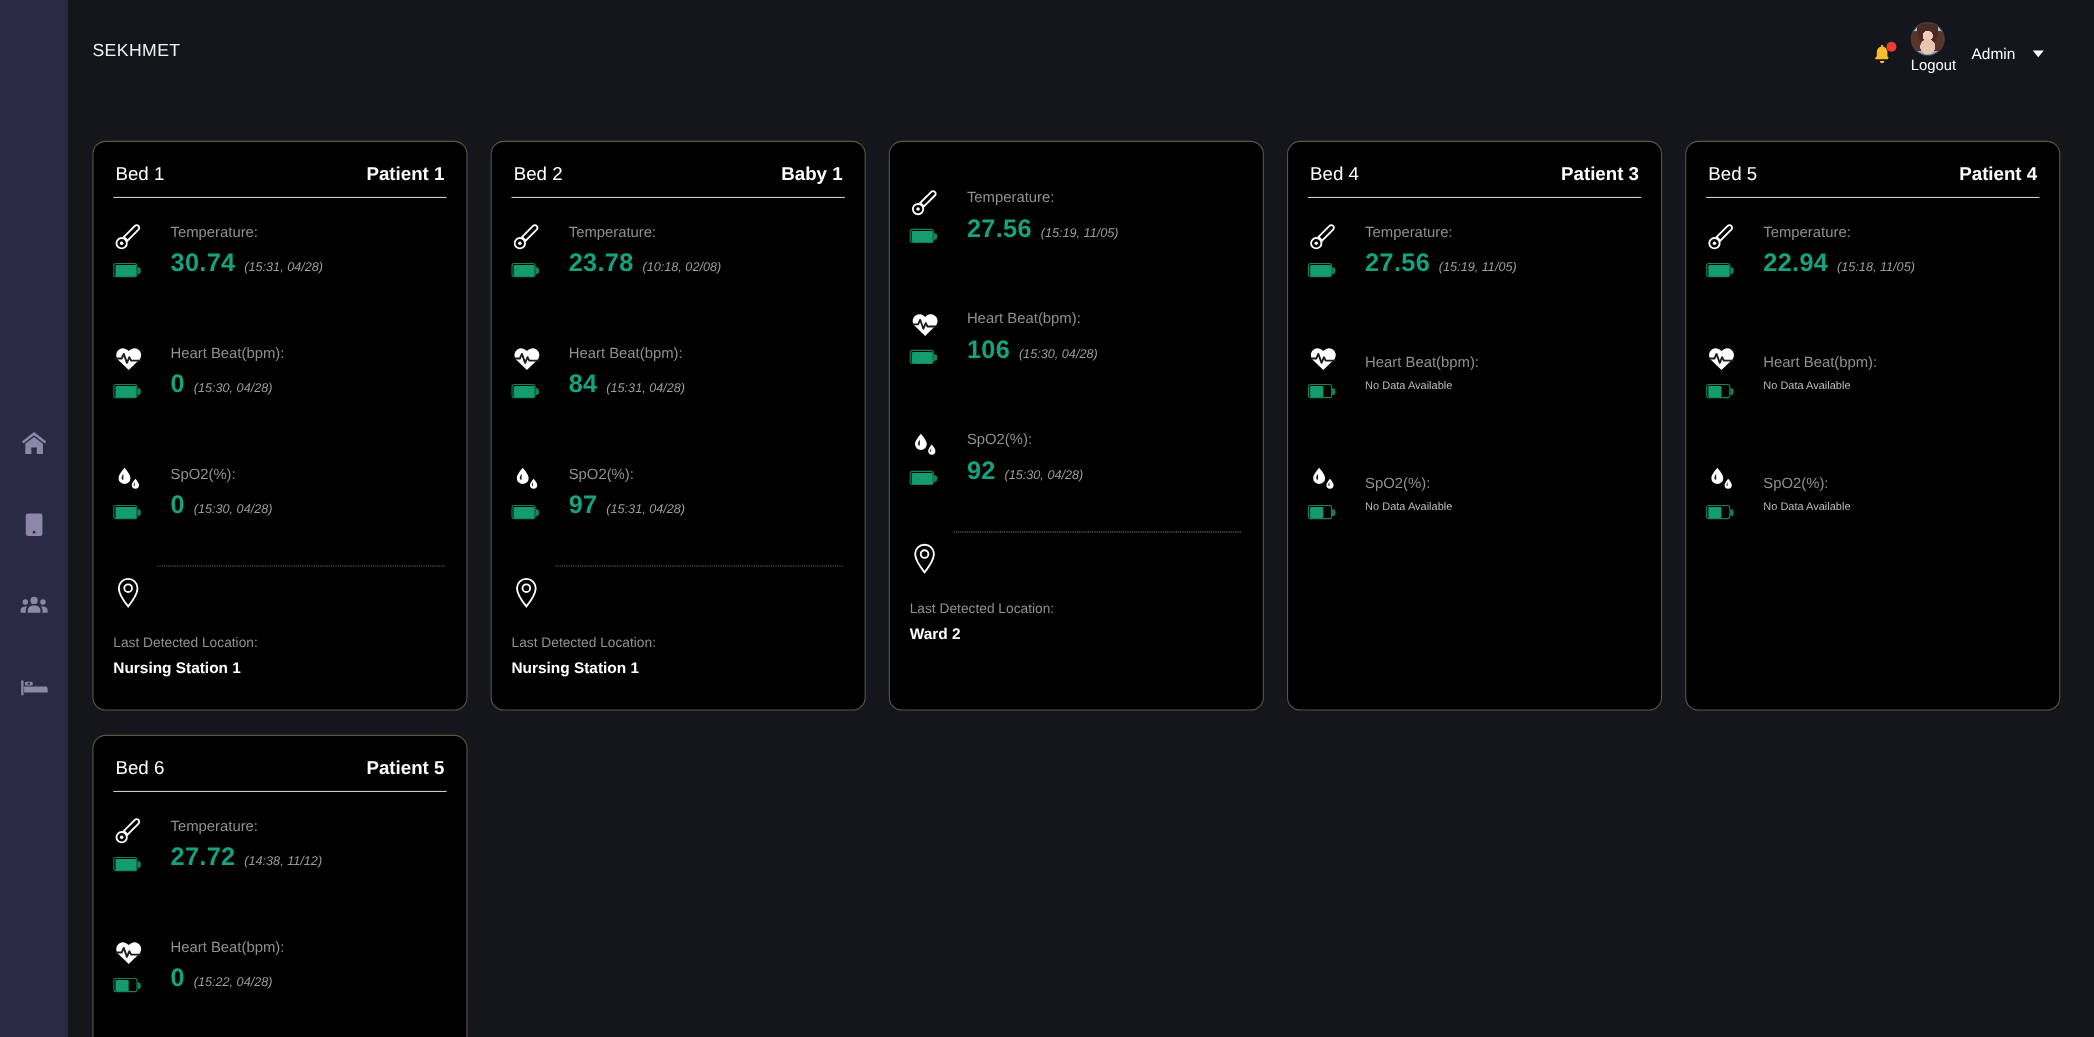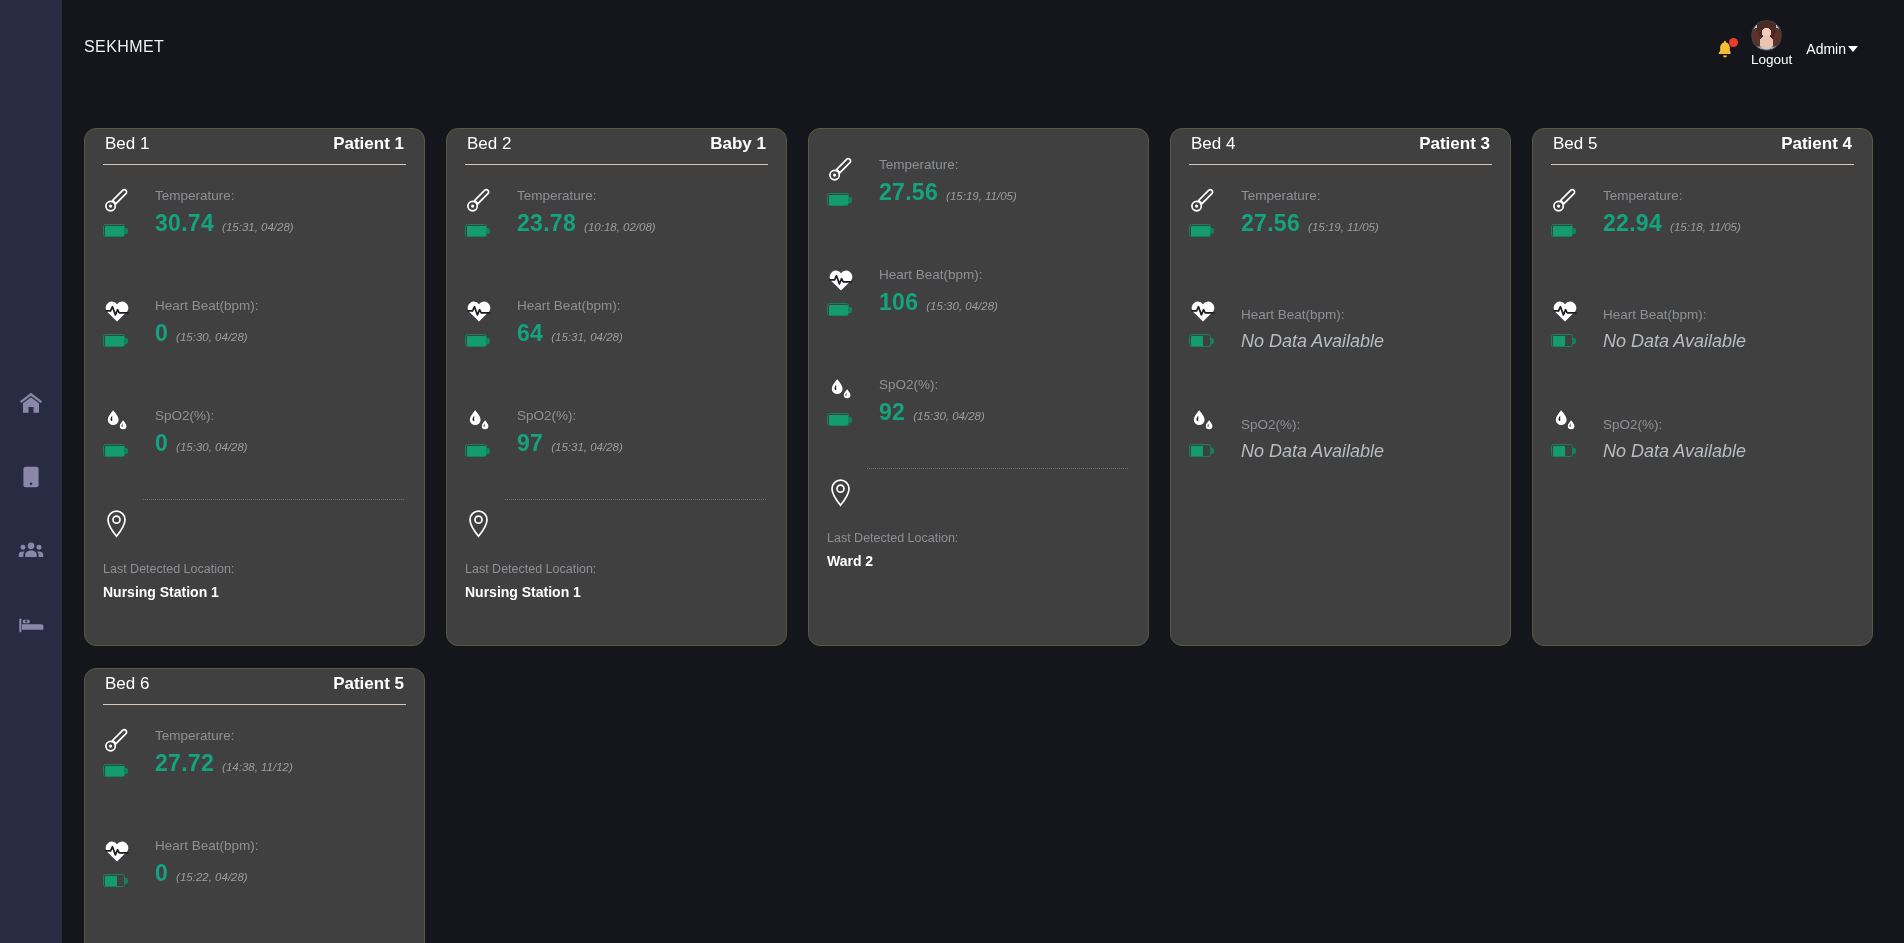--- a/index.html
+++ b/index.html
@@ -46,36 +46,36 @@
     background:
       radial-gradient(circle at 50% 74%, #e9c4b0 0 26%, rgba(0,0,0,0) 27%),
       radial-gradient(circle at 50% 40%, #f0cdb8 0 20%, rgba(0,0,0,0) 21%),
       radial-gradient(ellipse at 50% 22%, #4a2a22 0 46%, rgba(0,0,0,0) 47%),
       radial-gradient(ellipse at 24% 56%, #5c3328 0 40%, rgba(0,0,0,0) 41%),
       radial-gradient(ellipse at 76% 56%, #5c3328 0 40%, rgba(0,0,0,0) 41%),
       linear-gradient(170deg,#b9cdd8,#8fa9bb);
     border:1px solid #3a3f4a; cursor:pointer; overflow:hidden;
   }
   .logout { font-size:13.5px; color:#ffffff; cursor:pointer; white-space:nowrap; }
-  .admin-wrap { display:flex; align-items:center; gap:2px; margin-top:21px; cursor:pointer;text-align:center; }
+  .admin-wrap { display:flex; align-items:center; gap:16px; margin-top:21px; cursor:pointer;text-align:center; }
   .admin-name { font-size:14px; color:#ffffff; }
   .caret { width:0;height:0;border-left:5px solid transparent;border-right:5px solid transparent;border-top:6px solid #ffffff; }
 
   
   .grid {
     position:absolute; left:22px; top:128px; right:22px;
     display:grid; grid-template-columns:repeat(5,341px);
     gap:22px 21px;
   }
   .card {
     width:341px; height:518px;
-    background:#404040;
+    background:#000000;
     border:1px solid #5a5640;
     border-radius:12px;
-    padding:5px 18px 0 18px;
+    padding:20px 18px 0 18px;
     position:relative;
   }
   .card-head {
     display:flex; justify-content:space-between; align-items:baseline;
     padding:0 2px 10px 2px;
     border-bottom:1px solid #d9c9bd;
   }
   .bed-label { font-size:17px; color:#ffffff; font-weight:400; }
   .patient-label { font-size:17px; color:#ffffff; font-weight:700; }
 
@@ -90,21 +90,21 @@
     border:1.6px solid #13835f; border-radius:2.5px; background:transparent;
   }
   .batt-fill { position:absolute; left:1.5px; top:1.5px; height:10px; background:#149c6e; border-radius:1px; }
   .batt-tip { position:absolute; right:0; top:3.5px; width:3px; height:6px; background:#13835f; border-radius:0 2px 2px 0; }
 
   .v-text { flex:1; padding-top:1px; }
   .v-label { font-size:13.5px; color:#8d9094; margin-bottom:7px; }
   .v-row { display:flex; align-items:baseline; gap:8px; }
   .v-value { font-size:23px; font-weight:700; color:#14a37d; letter-spacing:.3px; }
   .v-time { font-size:11.5px; font-style:italic; color:#9a9da1; }
-  .v-nodata { font-size:18px; font-style:italic; color:#b9bcc0; }
+  .v-nodata { font-size:10px; color:#b9bcc0; }
   .v-text.nodata .v-label { margin-bottom:9px; padding-top:9px; }
 
   .divider-dotted {
     border-top:1px dotted #6d6f74;
     margin:4px 2px 0 40px;
   }
   .loc-icon { width:27px; height:30px; }
   .loc-icon svg { width:27px; height:30px; display:block; }
   .loc-label { font-size:12.5px; color:#8d9094; margin-bottom:8px; }
   .loc-value { font-size:14px; font-weight:700; color:#ffffff; }
@@ -304,21 +304,21 @@
               </span>
               <span class="batt">
                 <span class="batt-body"></span>
                 <span class="batt-fill" style="width:19px"></span>
                 <span class="batt-tip"></span>
               </span>
             </div>
             <div class="v-text">
               <div class="v-label">Heart Beat(bpm):</div>
               <div class="v-row">
-                <span class="v-value">64</span>
+                <span class="v-value">84</span>
                 <span class="v-time">(15:31, 04/28)</span>
               </div>
             </div>
           </div>
           <div class="vital">
             <div class="v-icons">
               <span class="v-main-icon">
                 <svg viewBox="0 0 28 28">
                   <path d="M10.2 3.3c2.4 3 5.4 6.3 5.4 9.4a5.4 5.4 0 0 1-10.8 0c0-3.1 3-6.4 5.4-9.4z" fill="#ffffff"></path>
                   <path d="M9.2 8.6c-.8 1.2-1.7 2.6-1.7 3.9a1.7 1.7 0 0 0 1.7 1.7z" fill="#1b1d22"></path>

